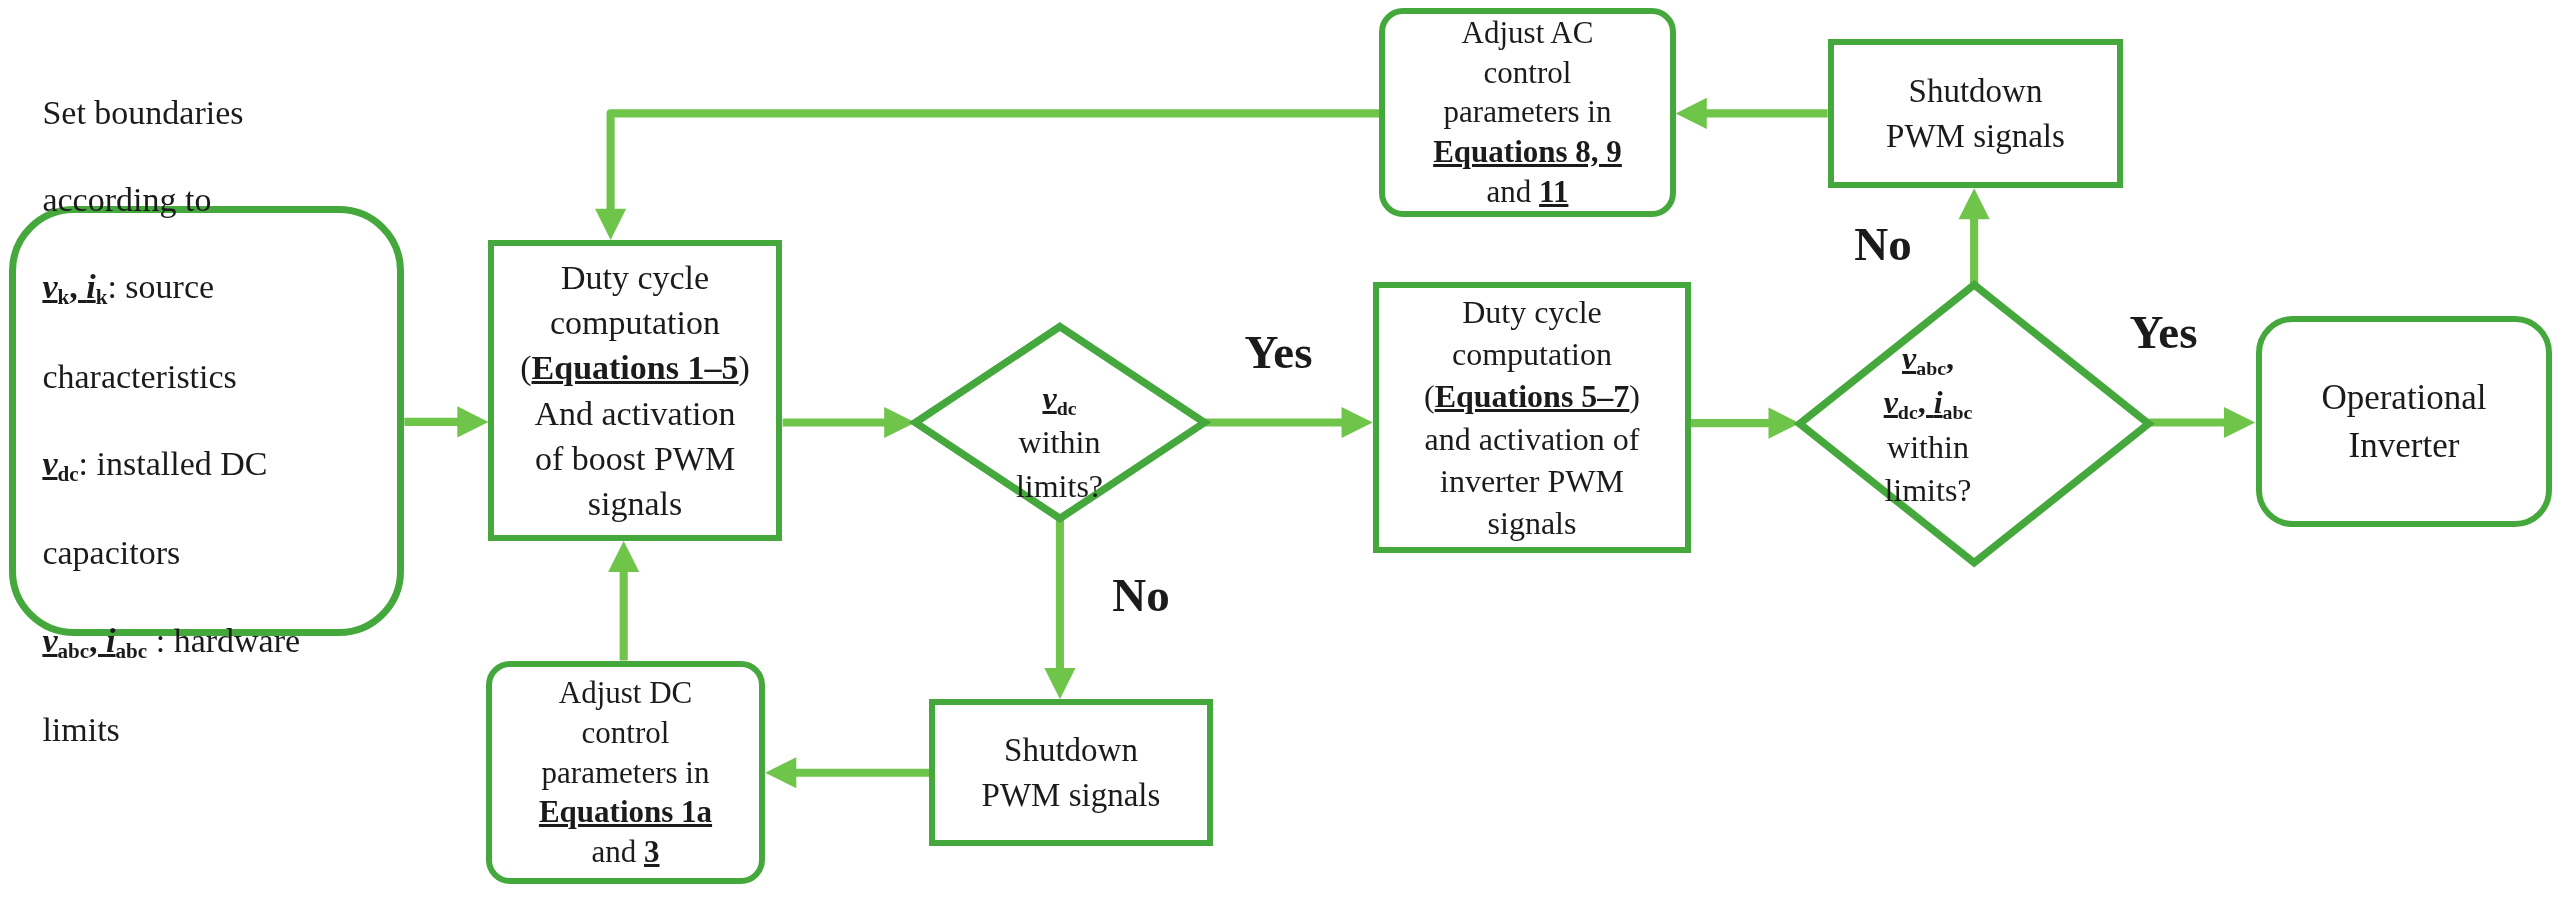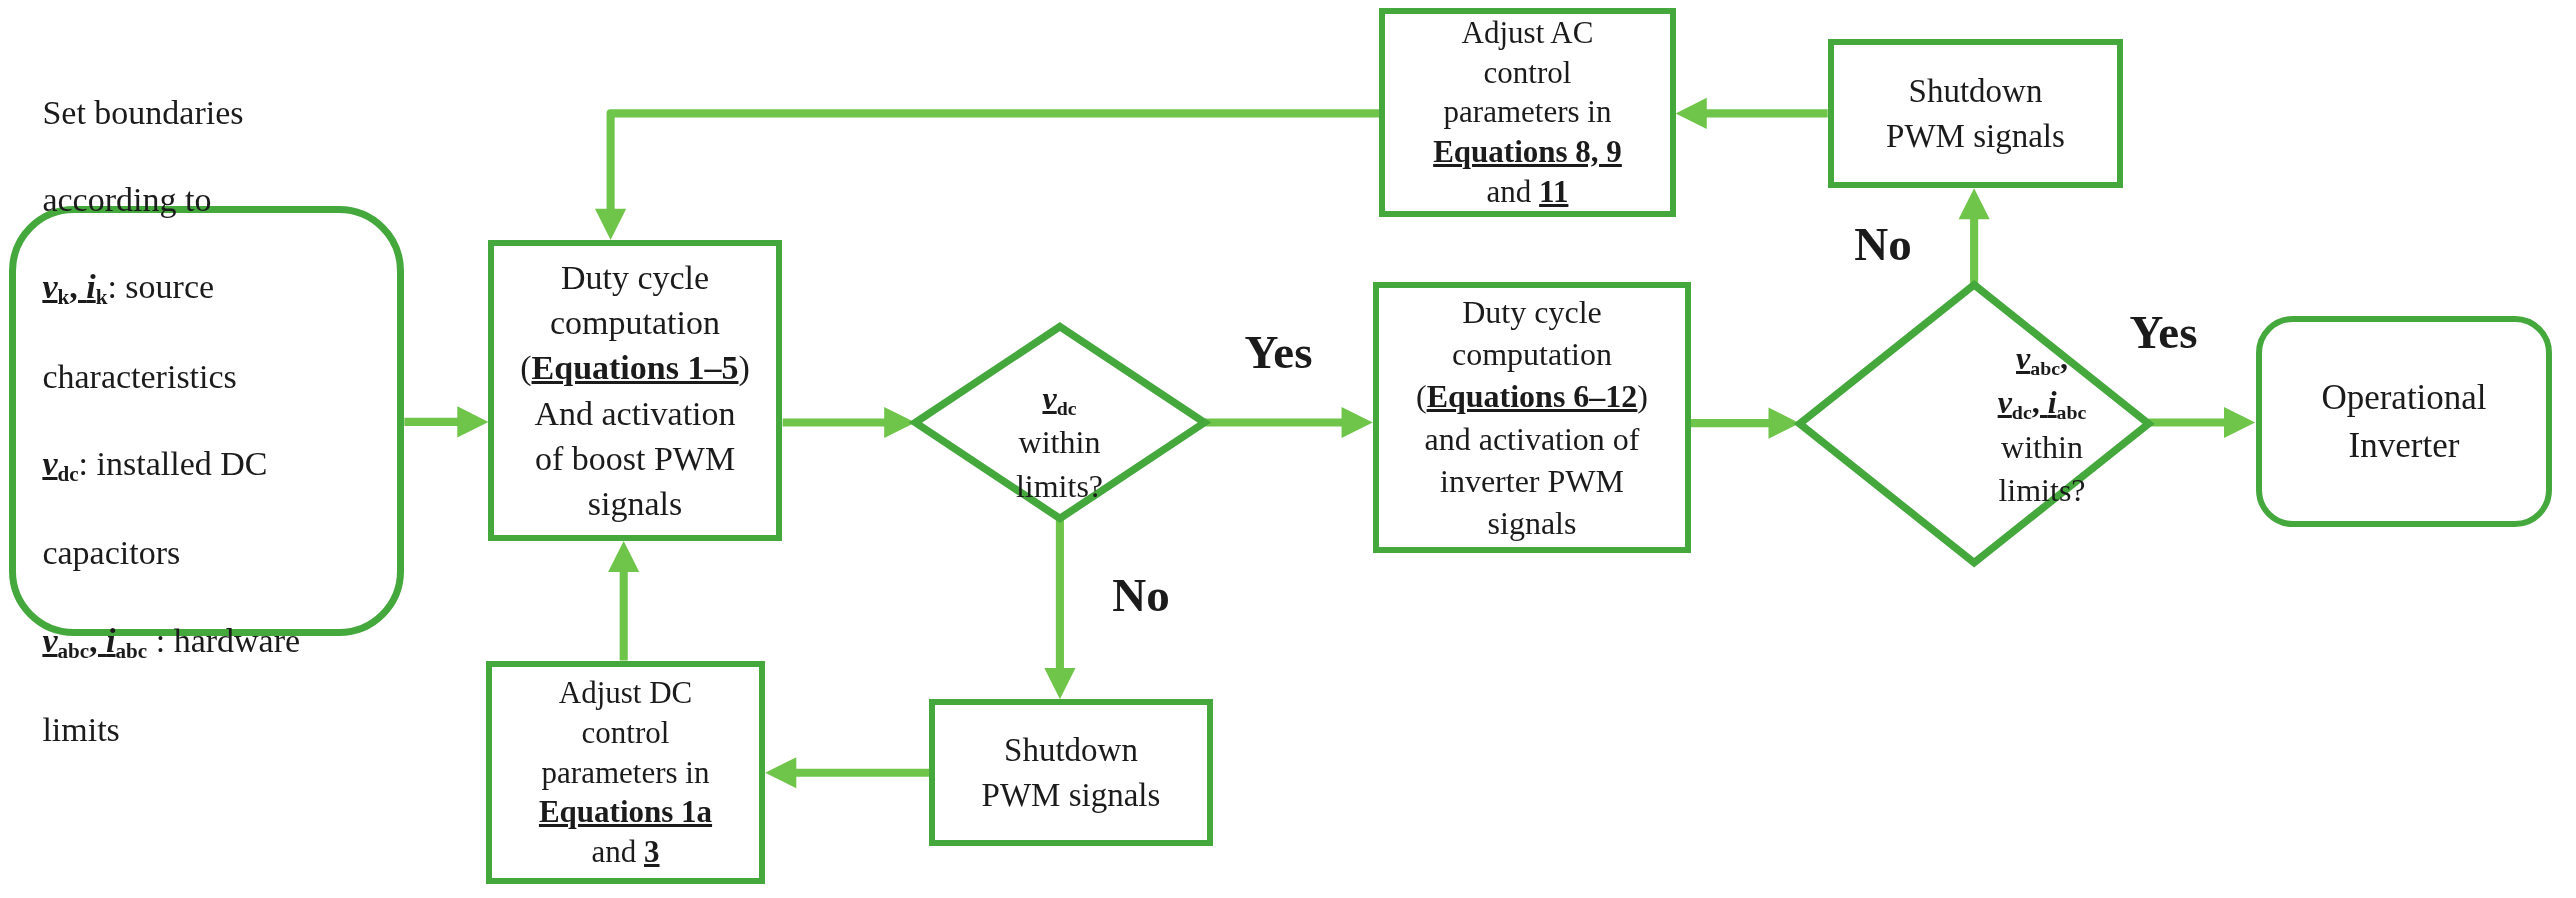--- a/index.html
+++ b/index.html
@@ -15,21 +15,21 @@
         display:flex;flex-direction:column;justify-content:center;align-items:center;
         text-align:center;}
   .tline{display:block;white-space:nowrap;}
   .b{font-weight:bold;text-decoration:underline;}
   .i{font-style:italic;}
   .sub{font-size:0.62em;vertical-align:-0.28em;font-weight:bold;}
   .start-node{border-radius:65px;border-width:7.5px;align-items:flex-start;text-align:left;
               padding-left:26px;padding-right:12.5px;font-size:34px;line-height:1.27;gap:44px;}
   .boost-node{font-size:34px;line-height:1.33;}
   .inverter-node{font-size:32px;line-height:1.32;}
-  .adjust-node{font-size:31px;line-height:1.28;}
+  .adjust-node{font-size:31px;line-height:1.28;border-radius:24px;}
   .shutdown-node{font-size:33px;line-height:1.35;}
   .operational-node{border-radius:37px;font-size:35px;line-height:1.35;text-align:right;}
   .decision-text{position:absolute;text-align:center;font-size:32px;line-height:1.35;}
   .branch-label{position:absolute;text-align:center;font-weight:bold;font-size:47px;line-height:1;}
 </style>
 </head>
 <body style="color: rgb(27, 27, 27);">
 
 <div id="stage">
 
@@ -94,27 +94,27 @@
 
   <div class="decision-text" style="left:935px;top:357px;width:249px;margin-top:20px;">
       <div class="tline"><span class="b i">v</span><span class="sub">dc</span></div>
       <div class="tline"><span>within</span></div>
       <div class="tline"><span>limits?</span></div>
     </div>
 
   <div class="node inverter-node" style="left:1373px;top:282px;width:318px;height:271px;">
       <div class="tline"><span>Duty cycle</span></div>
       <div class="tline"><span>computation</span></div>
-      <div class="tline"><span>(</span><span class="b">Equations 6–12</span><span>)</span></div>
+      <div class="tline"><span>(</span><span class="b">Equations 5–7</span><span>)</span></div>
       <div class="tline"><span>and activation of</span></div>
       <div class="tline"><span>inverter PWM</span></div>
       <div class="tline"><span>signals</span></div>
     </div>
 
-  <div class="decision-text" style="left:1905px;top:337px;width:274px;">
+  <div class="decision-text" style="left:1791px;top:337px;width:274px;">
       <div class="tline"><span class="b i">v</span><span class="sub">abc</span><span class="b">,</span></div>
       <div class="tline"><span class="b i">v</span><span class="sub">dc</span><span class="b">, </span><span class="b i">i</span><span class="sub">abc</span></div>
       <div class="tline"><span>within</span></div>
       <div class="tline"><span>limits?</span></div>
     </div>
 
   <div class="node operational-node" style="left:2256px;top:316px;width:296px;height:211px;">
       <div class="tline"><span>Operational</span></div>
       <div class="tline"><span>Inverter</span></div>
     </div>

